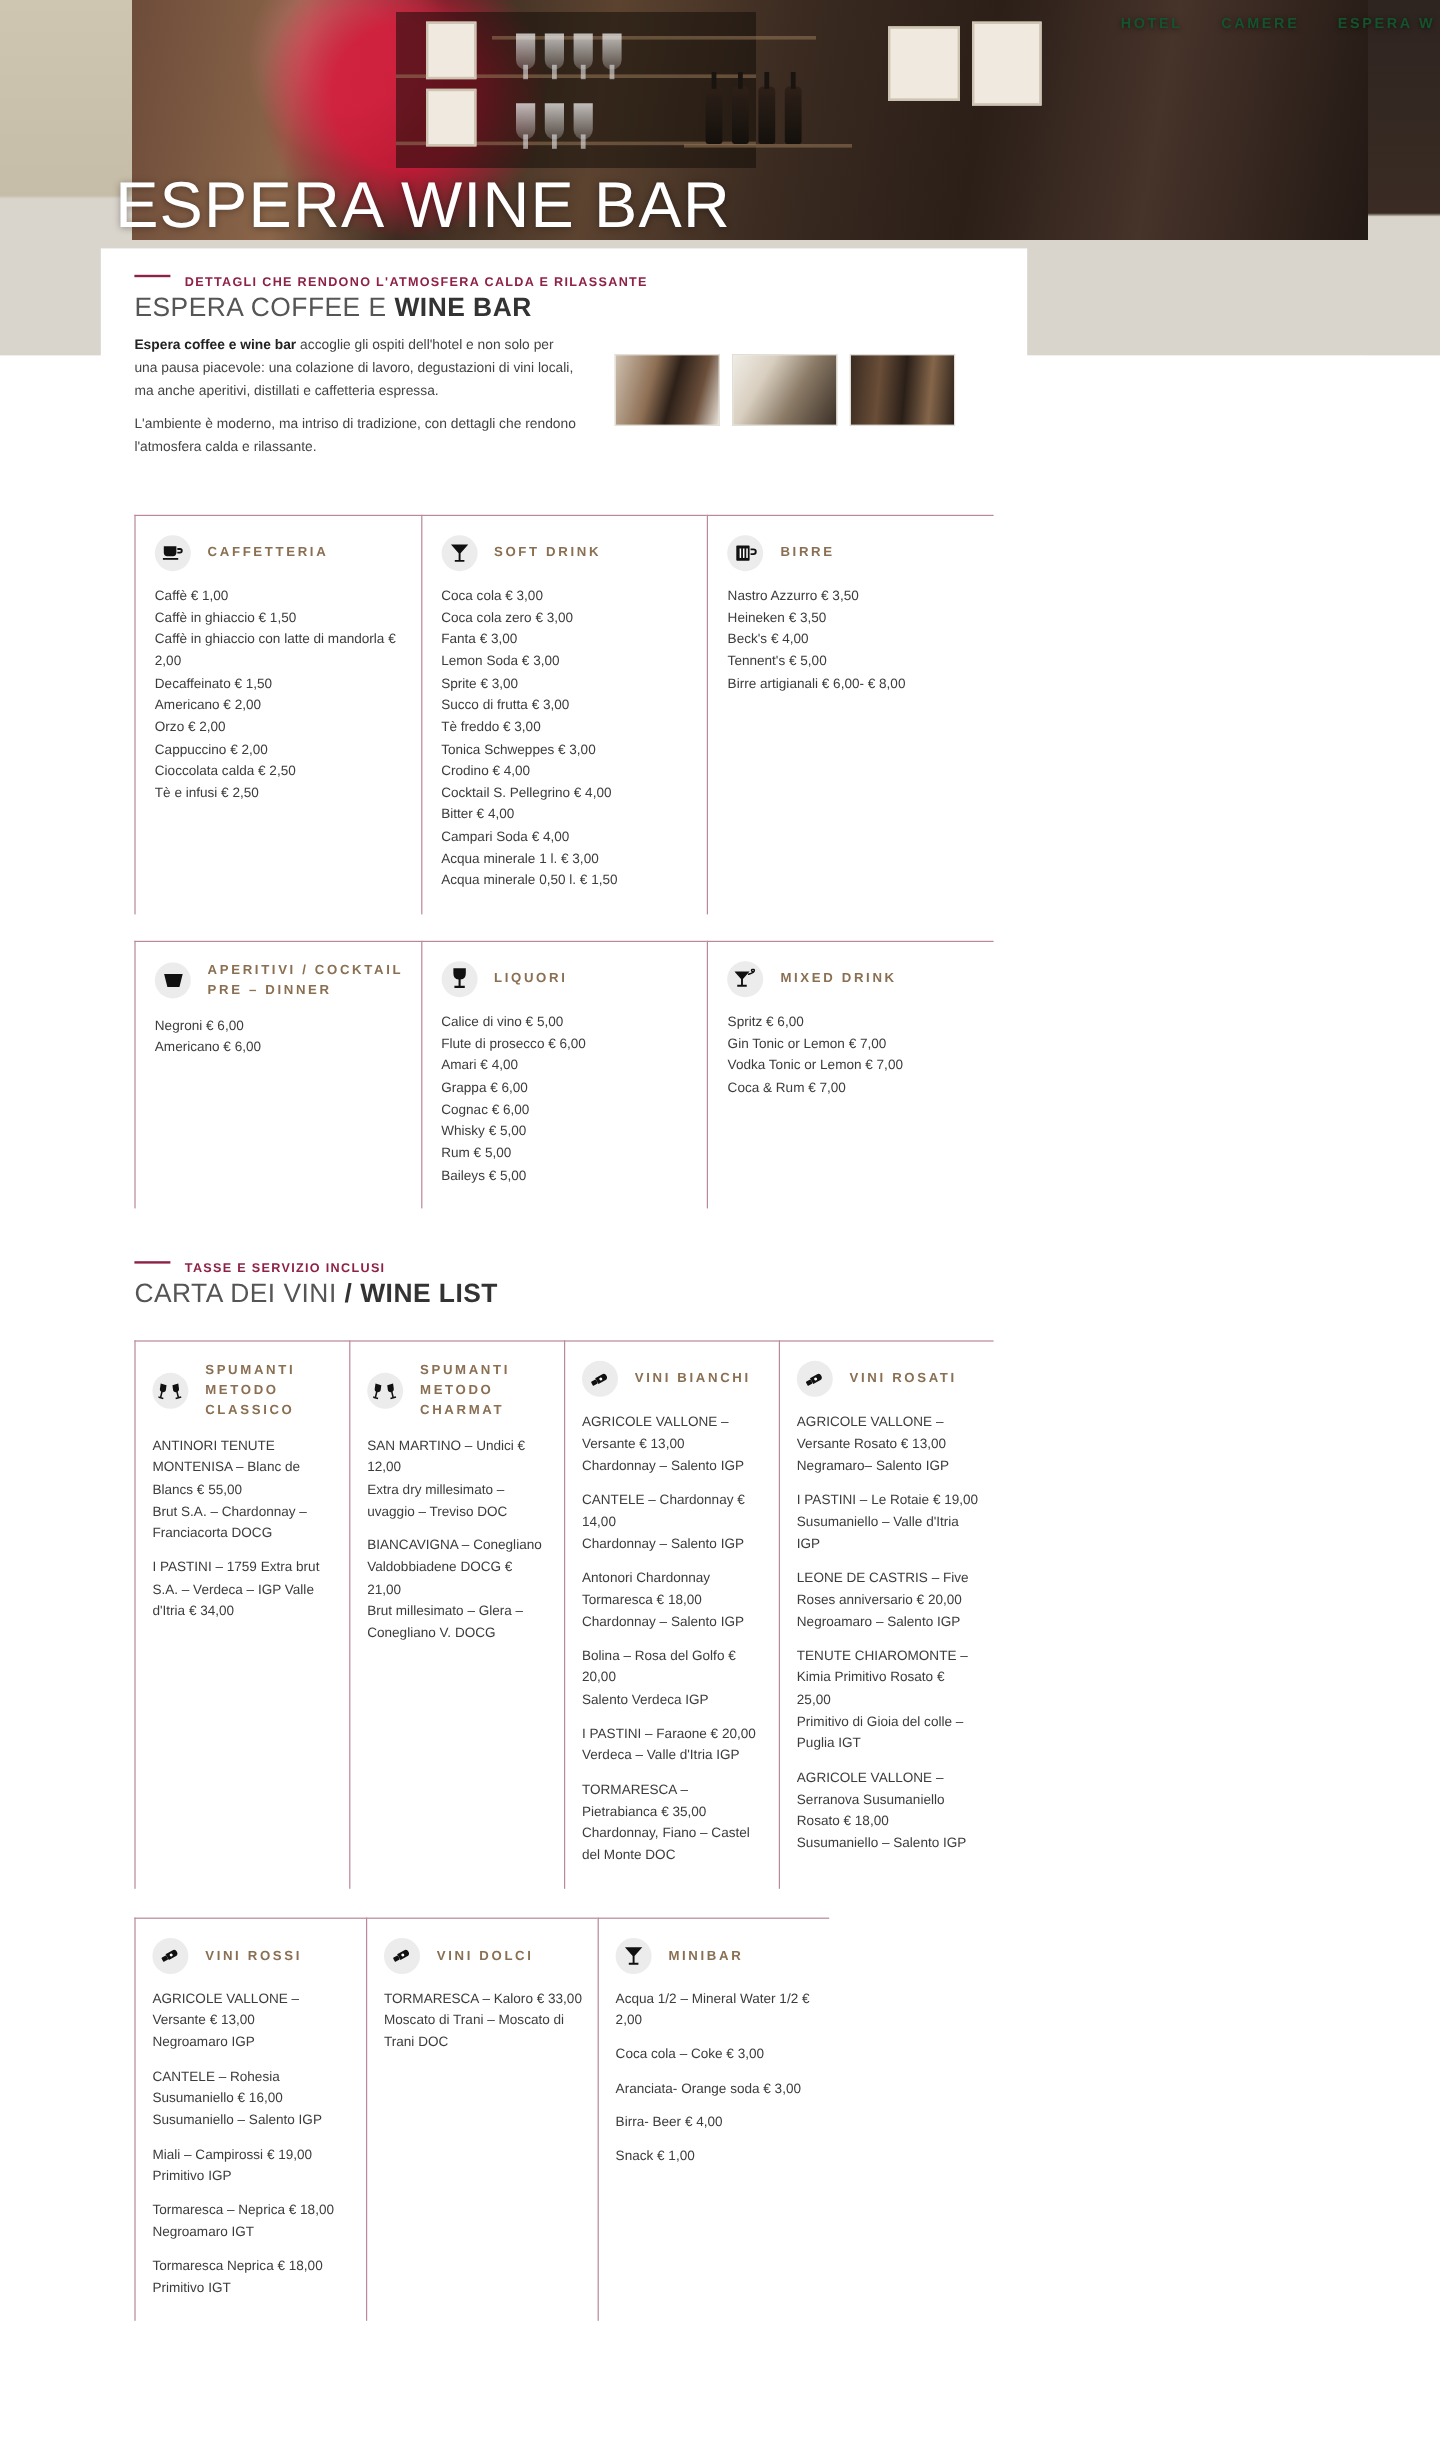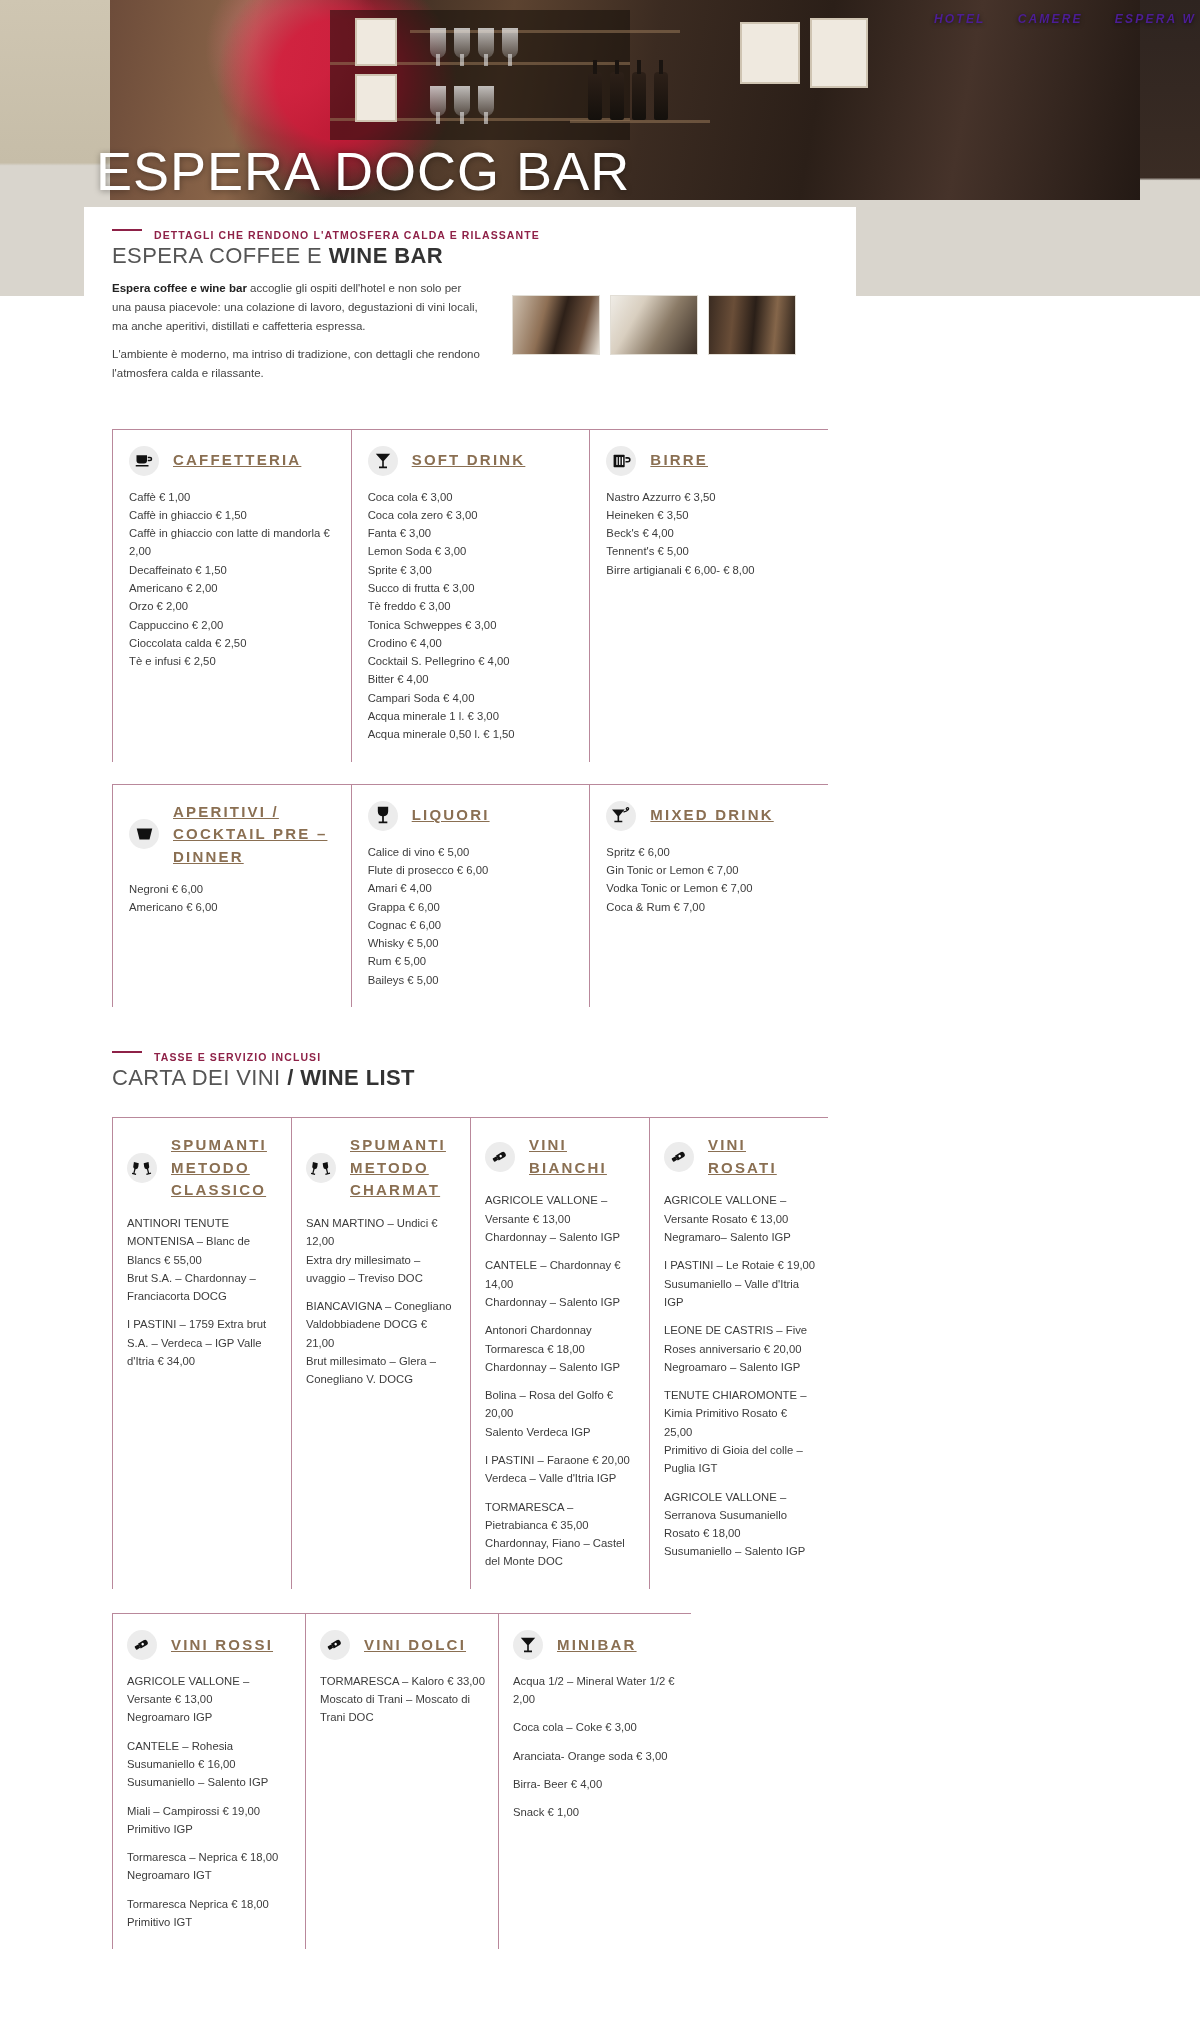--- a/index.html
+++ b/index.html
@@ -36,22 +36,22 @@
   .hero-photo .frame { position:absolute; background:#efe9df; border:2px solid #cfc4b2; }
   .hero-bottom { position:absolute; left:0; bottom:0; width:1200px; height:96px; background:#d9d5cd; }
 
   .hero-title {
     position:absolute; left:96px; top:140px;
     font-size: 54px; letter-spacing: 1px; color:#ffffff; font-weight: 300;
     text-shadow: 0 1px 6px rgba(0,0,0,.35); white-space: nowrap;
   }
 
   .topnav { position:absolute; right:0px; top:12px; display:flex; gap:32px; padding-right:4px; z-index:5; }
-  .topnav a { color:#4c1d95; font-size:12px; letter-spacing:2.2px; text-decoration:none; font-weight:600;
-      text-shadow: 0 1px 4px rgba(0,0,0,.6); white-space:nowrap;font-style:italic; }
+  .topnav a { color:#14532d; font-size:12px; letter-spacing:2.2px; text-decoration:none; font-weight:600;
+      text-shadow: 0 1px 4px rgba(0,0,0,.6); white-space:nowrap; }
 
   
   .sheet { position:absolute; left:84px; top:207px; width:772px; background:#ffffff; padding: 22px 28px 40px 28px; }
 
   .eyebrow { display:flex; gap:12px; margin-bottom:2px; }
   .eyebrow .rule { width:30px; height:2px; background:#8e2147; display:block; }
   .eyebrow .txt { color:#8e2147; font-size:10.5px; font-weight:700; letter-spacing:1.1px; }
 
   .sec-title { font-size:22px; font-weight:300; color:#555; letter-spacing:.4px; line-height:1.2; margin-bottom:10px;}
   .sec-title b { font-weight:600; color:#333; }
@@ -68,21 +68,21 @@
   .thumb.t3 { background: linear-gradient(95deg,#3a2b21 0%,#6a4e38 28%,#2a1f18 52%,#85664a 76%,#2e231b 100%); }
 
   
   .menu-grid { display:flex; gap:0; margin-top:36px; }
   .menu-grid.row2 { margin-top:22px; }
   .menu-col { width:257px; padding: 0 14px 18px 16px; border-left:1px solid #b9889b; border-top:1px solid #b9889b; }
 
   .cat-head { display:flex; align-items:center; gap:14px; padding-top:16px; margin-bottom:12px; }
   .cat-icon { width:30px; height:30px; border-radius:50%; background:#ececec; display:flex; align-items:center; justify-content:center; flex:0 0 30px; }
   .cat-icon svg { display:block; }
-  .cat-label { font-size:15px; font-weight:700; letter-spacing:2.2px; color:#8a6f52; line-height:1.5; text-transform:uppercase;text-decoration:underline; }
+  .cat-label { font-size:11px; font-weight:700; letter-spacing:2.2px; color:#8a6f52; line-height:1.5; text-transform:uppercase; }
 
   .items { list-style:none; }
   .items li { font-size:11.3px; line-height:1.62; color:#3c3c3c; }
 
   
   .wine-head { margin-top:44px; }
   .wine-grid { display:flex; margin-top:26px; }
   .wine-col { width:193px; padding: 0 12px 18px 14px; border-left:1px solid #b9889b; border-top:1px solid #b9889b; }
   .wine-grid.row2 .wine-col { width:193px; }
   .wine-items { list-style:none; }
@@ -114,21 +114,21 @@
       <div class="glass" style="left:320px;top:86px;"></div>
       <div class="glass" style="left:344px;top:86px;"></div>
       <div class="glass" style="left:368px;top:86px;"></div>
       <div class="bottle" style="left:478px;top:72px;"></div>
       <div class="bottle" style="left:500px;top:72px;"></div>
       <div class="bottle" style="left:522px;top:72px;"></div>
       <div class="bottle" style="left:544px;top:72px;"></div>
       <div class="shelfline" style="left:460px;top:120px;width:140px;"></div>
     </div>
     <div class="hero-bottom"></div>
-    <div class="hero-title">ESPERA DOCG BAR</div>
+    <div class="hero-title">ESPERA WINE BAR</div>
 
     <div class="topnav">
       <a href="#">HOTEL</a>
       <a href="#">CAMERE</a>
       <a href="#">ESPERA W</a>
     </div>
   </div>
 
   <div class="sheet">
 

